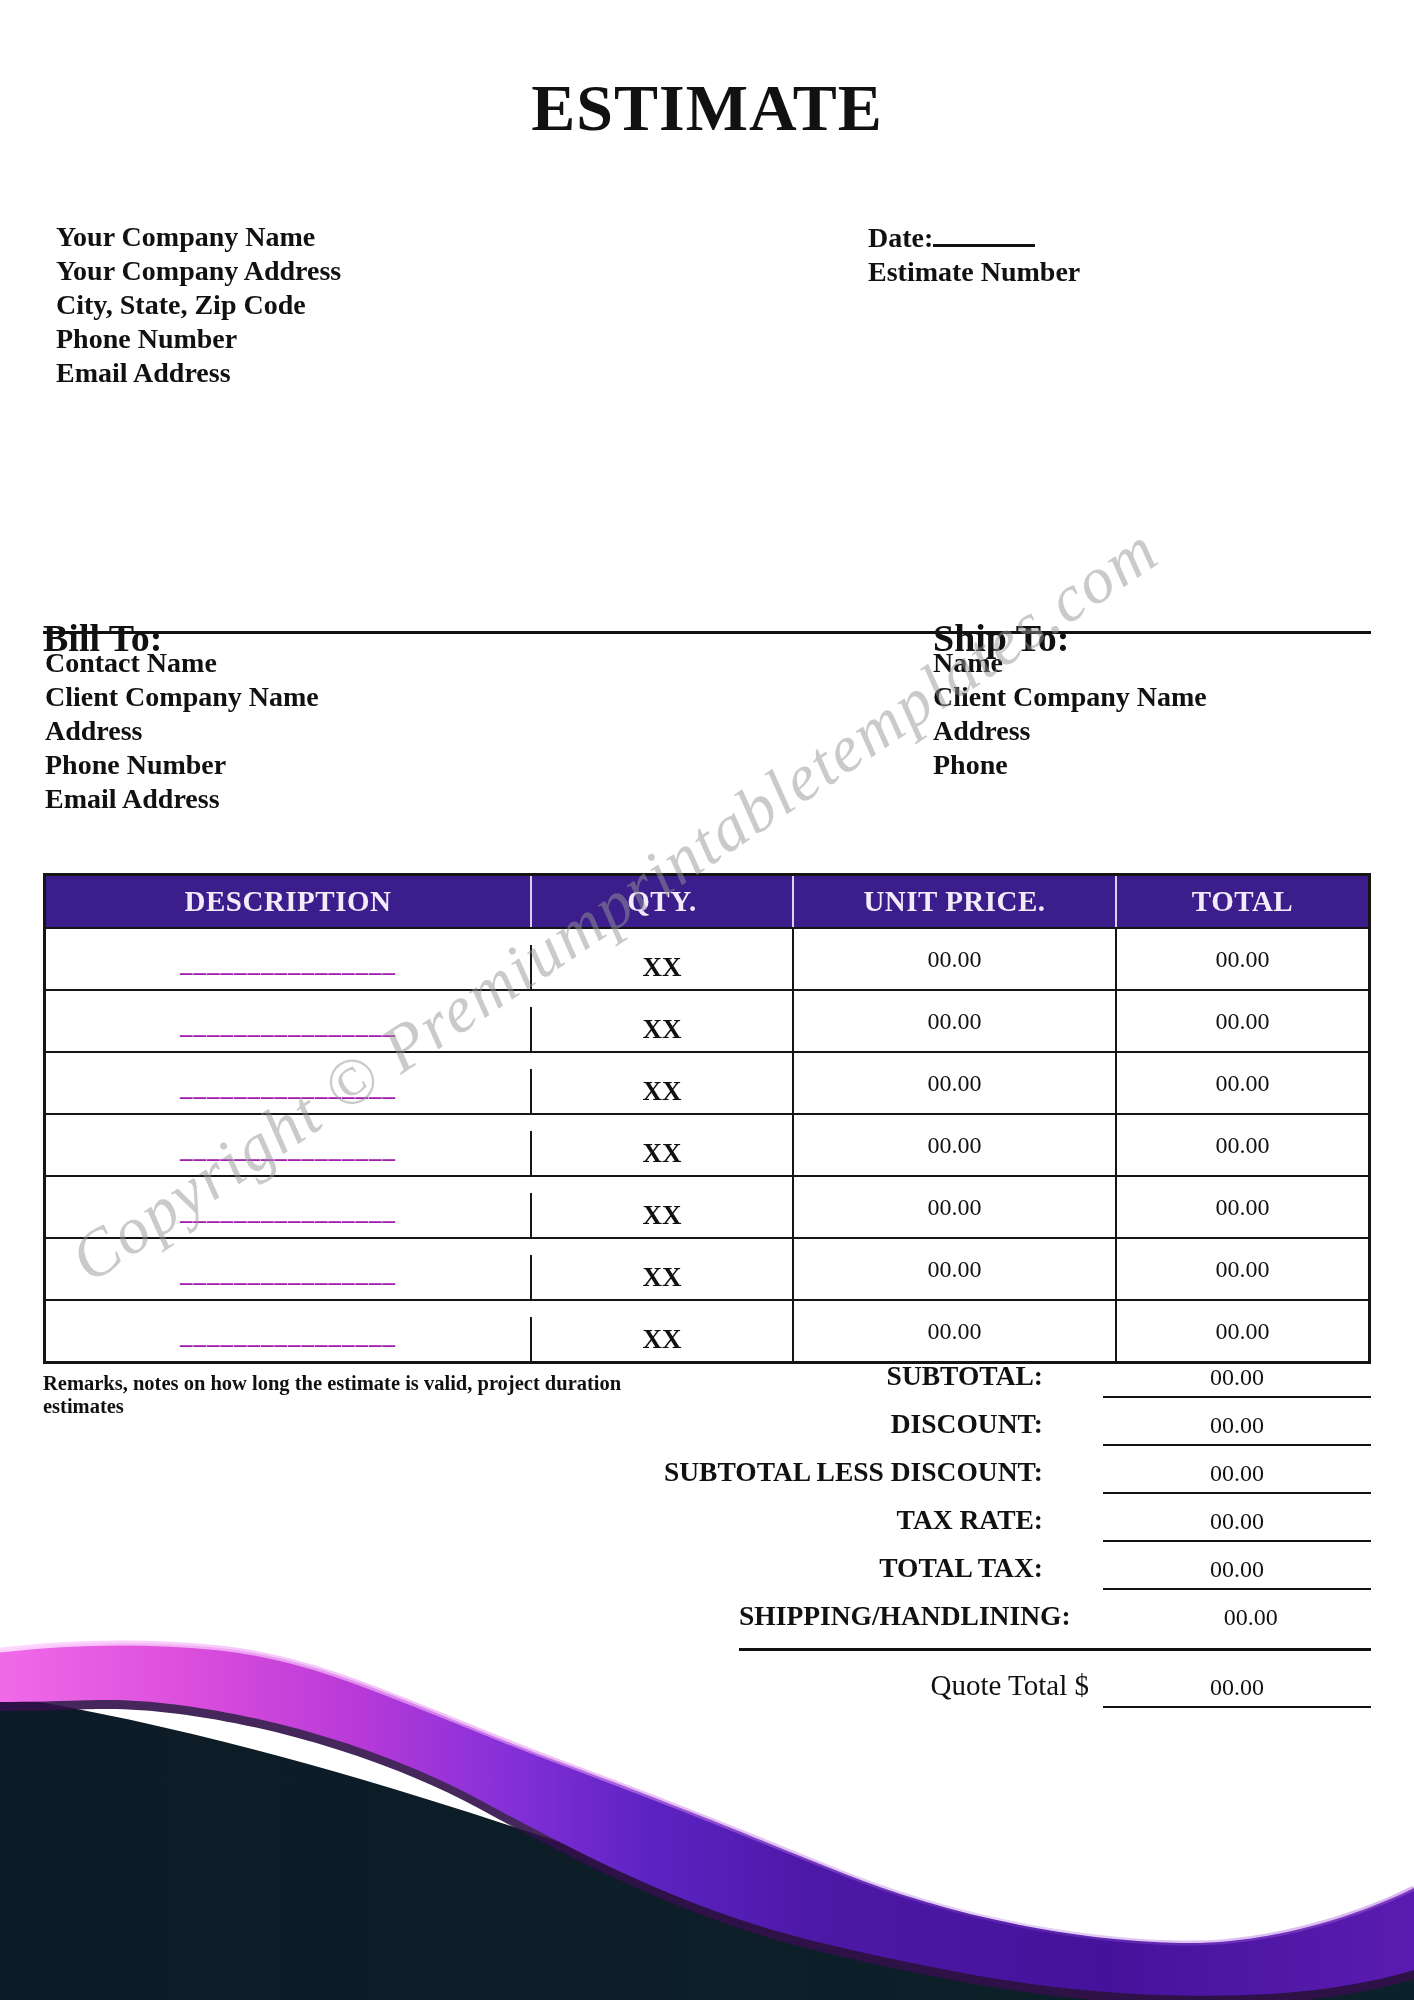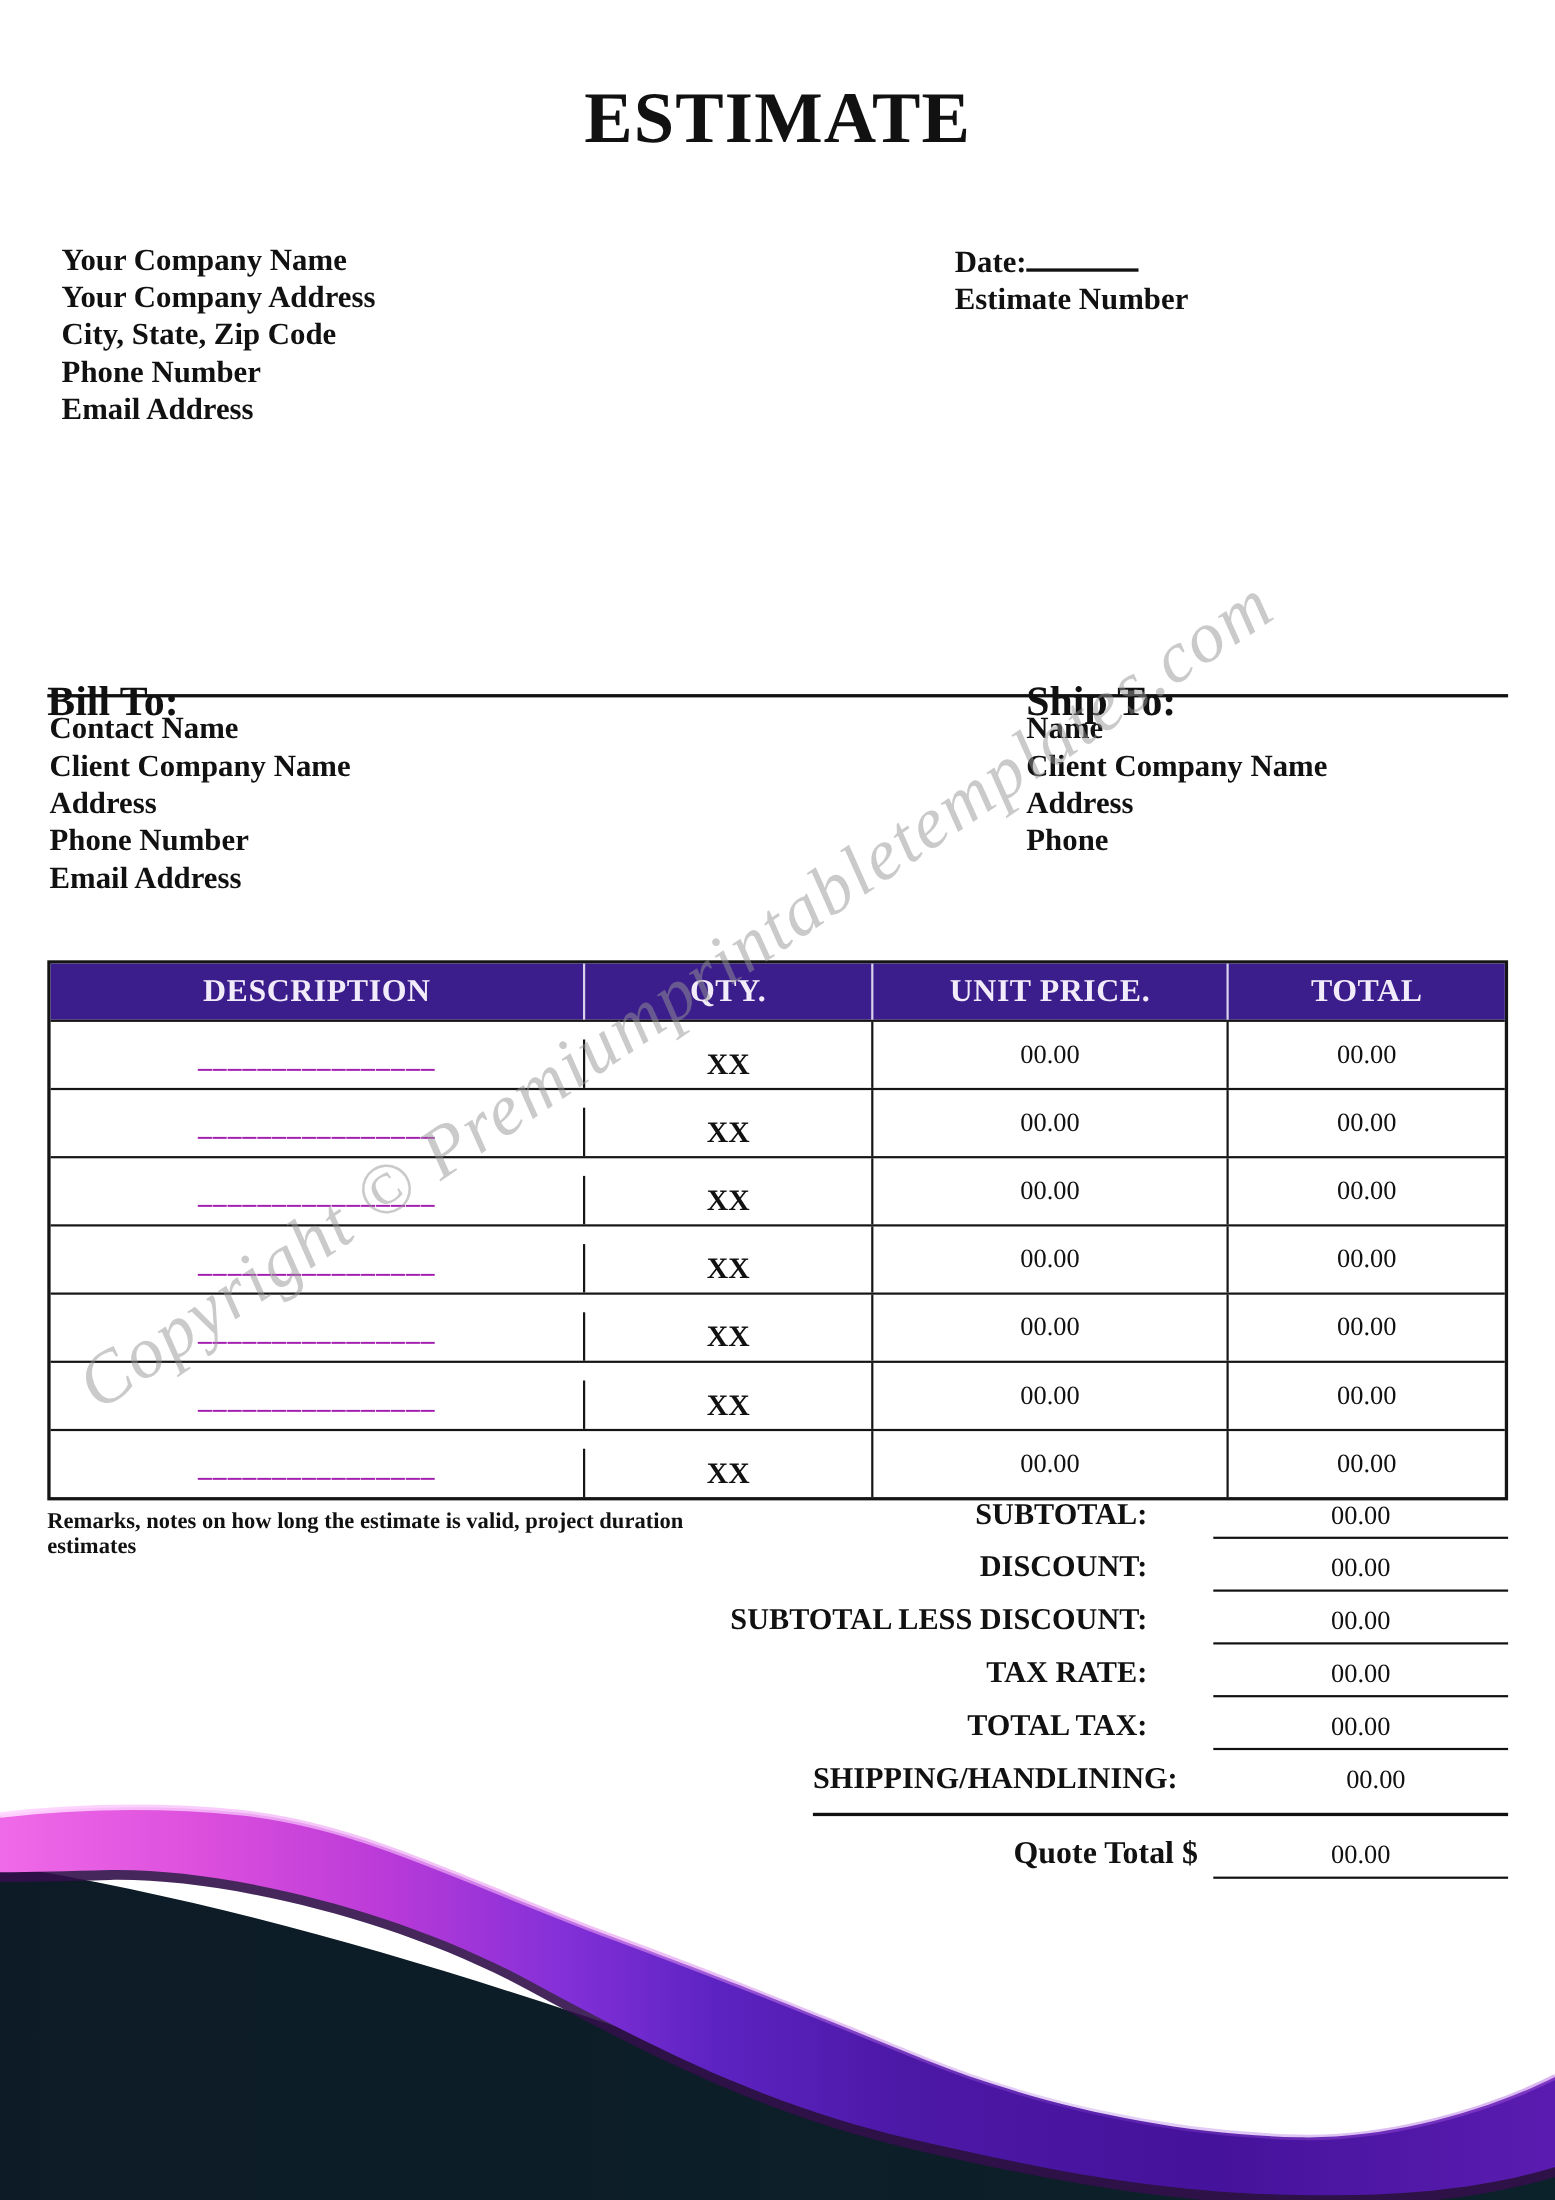--- a/index.html
+++ b/index.html
@@ -54,21 +54,21 @@
 
   
   .remarks { position:absolute; left:43px; top:1372px; width:650px; font-size:20.5px; font-weight:bold; }
   .summary { position:absolute; right:43px; top:1360px; width:900px; }
   .srow { display:flex; justify-content:flex-end; align-items:baseline; height:48px;gap:48px; }
   .slabel { font-size:27.5px; font-weight:bold; text-align:right; padding-right:12px; white-space:nowrap; }
   .svalue { width:268px; text-align:center; font-size:24px; border-bottom:2.5px solid #111; padding-bottom:5px; }
   .srow.full-line { border-bottom:3px solid #111; width:632px; margin-left:auto; }
   .srow.full-line .svalue { border-bottom:none; }
   .quote-row { display:flex; justify-content:flex-end; align-items:baseline; margin-top:18px; height:50px; }
-  .qlabel { font-size:29px; font-weight:bold; padding-right:14px; }
+  .qlabel { font-size:29px; font-weight:normal; padding-right:14px; }
 
   
   .watermark {
     position:absolute; left:78px; top:1228px; z-index:5;
     font-size:66px; font-style:italic; letter-spacing:2px;
     color:rgba(150,150,150,0.50); white-space:nowrap;
     transform:rotate(-34deg); transform-origin:0 50%;
     pointer-events:none;
   }
 

